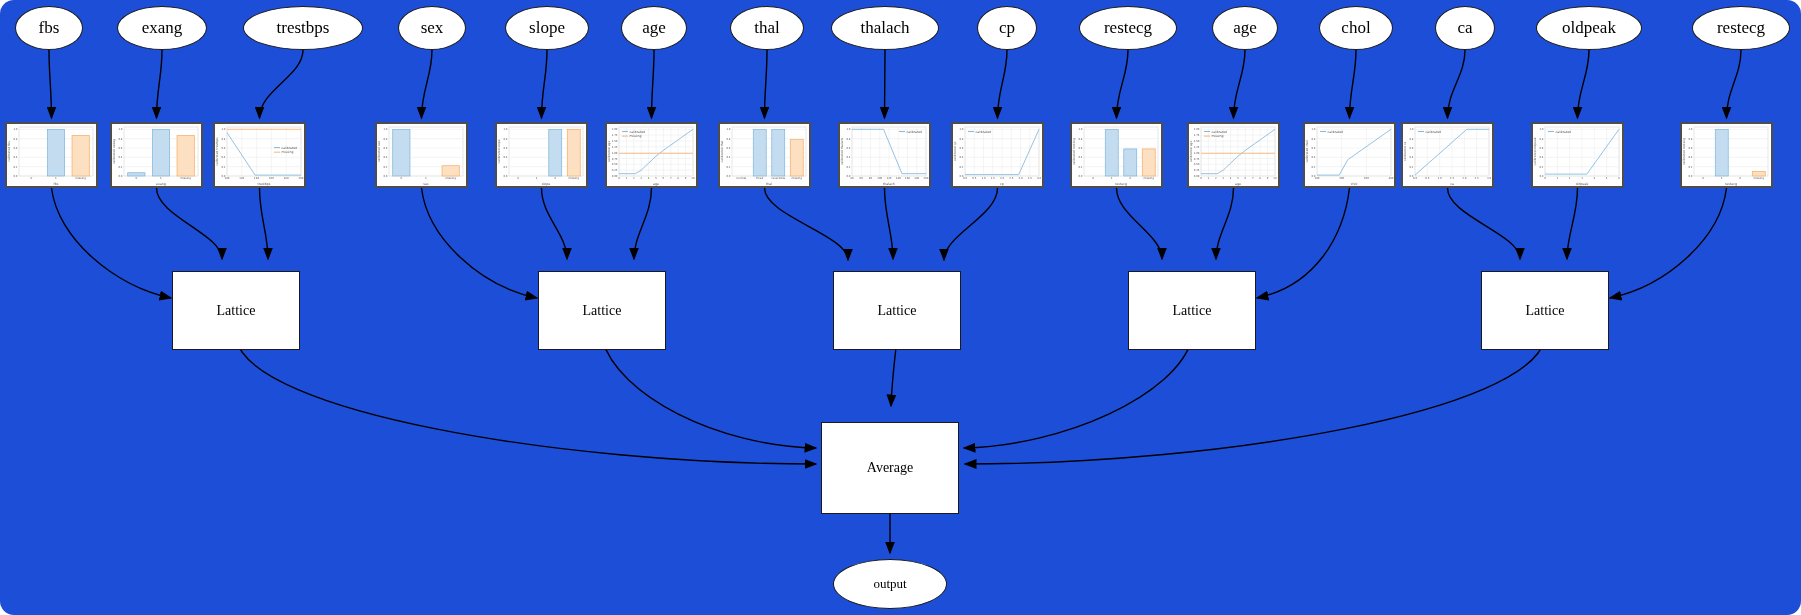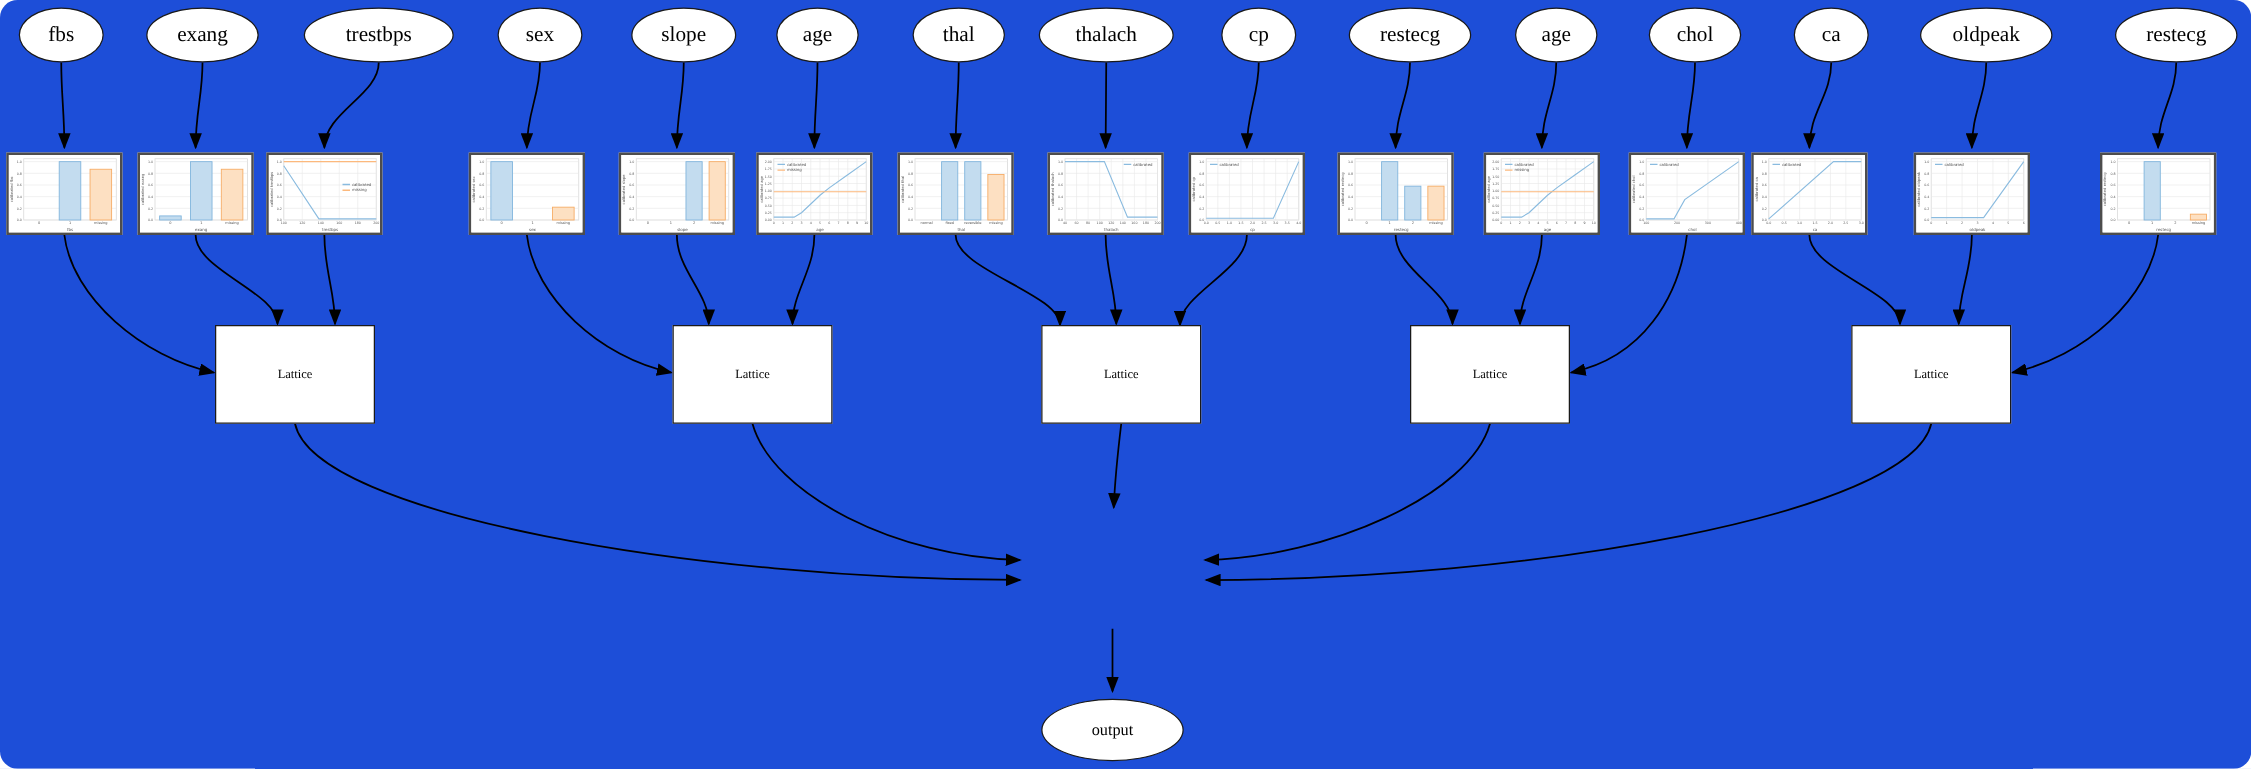--- a/index.html
+++ b/index.html
@@ -2,21 +2,21 @@
 <html><head>
 <meta charset="utf-8">
 <style>
   html,body{margin:0;padding:0;background:#ffffff;}
   .canvas{position:relative;width:1801px;height:615px;background:#1d4ed8;
           font-family:"Liberation Serif",serif;overflow:hidden;border-radius:14px;}
   #edge-layer{position:absolute;left:0;top:0;}
   .node{position:absolute;display:flex;align-items:center;justify-content:center;
         background:#ffffff;box-sizing:border-box;color:#000;}
   .ellipse{border:1.6px solid #1a1a1a;border-radius:50%;font-size:17px;}
-  .rect{border:1.4px solid #1a1a1a;font-size:10px;}
+  .rect{border:1.4px solid #1a1a1a;font-size:14px;margin-top:11px;}
   .chartbox{border:2px solid #4d4d4d;padding:0;}
   .out-ellipse{border:1.6px solid #1a1a1a;border-radius:50%;font-size:13px;}
   .chartbox svg{display:block;}
 </style>
 </head>
 <body>
 
 <div class="canvas" id="canvas">
   <svg id="edge-layer" width="1801" height="615">
     <defs>
@@ -629,16 +629,19 @@
     </div>
     <div class="node rect" style="left: 833px; top: 260px; width: 128px; height: 79px;">
       <span>Lattice</span>
     </div>
     <div class="node rect" style="left: 1128px; top: 260px; width: 128px; height: 79px;">
       <span>Lattice</span>
     </div>
     <div class="node rect" style="left: 1481px; top: 260px; width: 128px; height: 79px;">
       <span>Lattice</span>
     </div>
+    <div class="node rect" style="left: 821px; top: 411px; width: 138px; height: 92px;">
+      <span>Average</span>
+    </div>
     <div class="node out-ellipse" style="left: 833px; top: 559px; width: 114px; height: 50px;">
       <span>output</span>
     </div>
   </div>
 
 </body></html>

